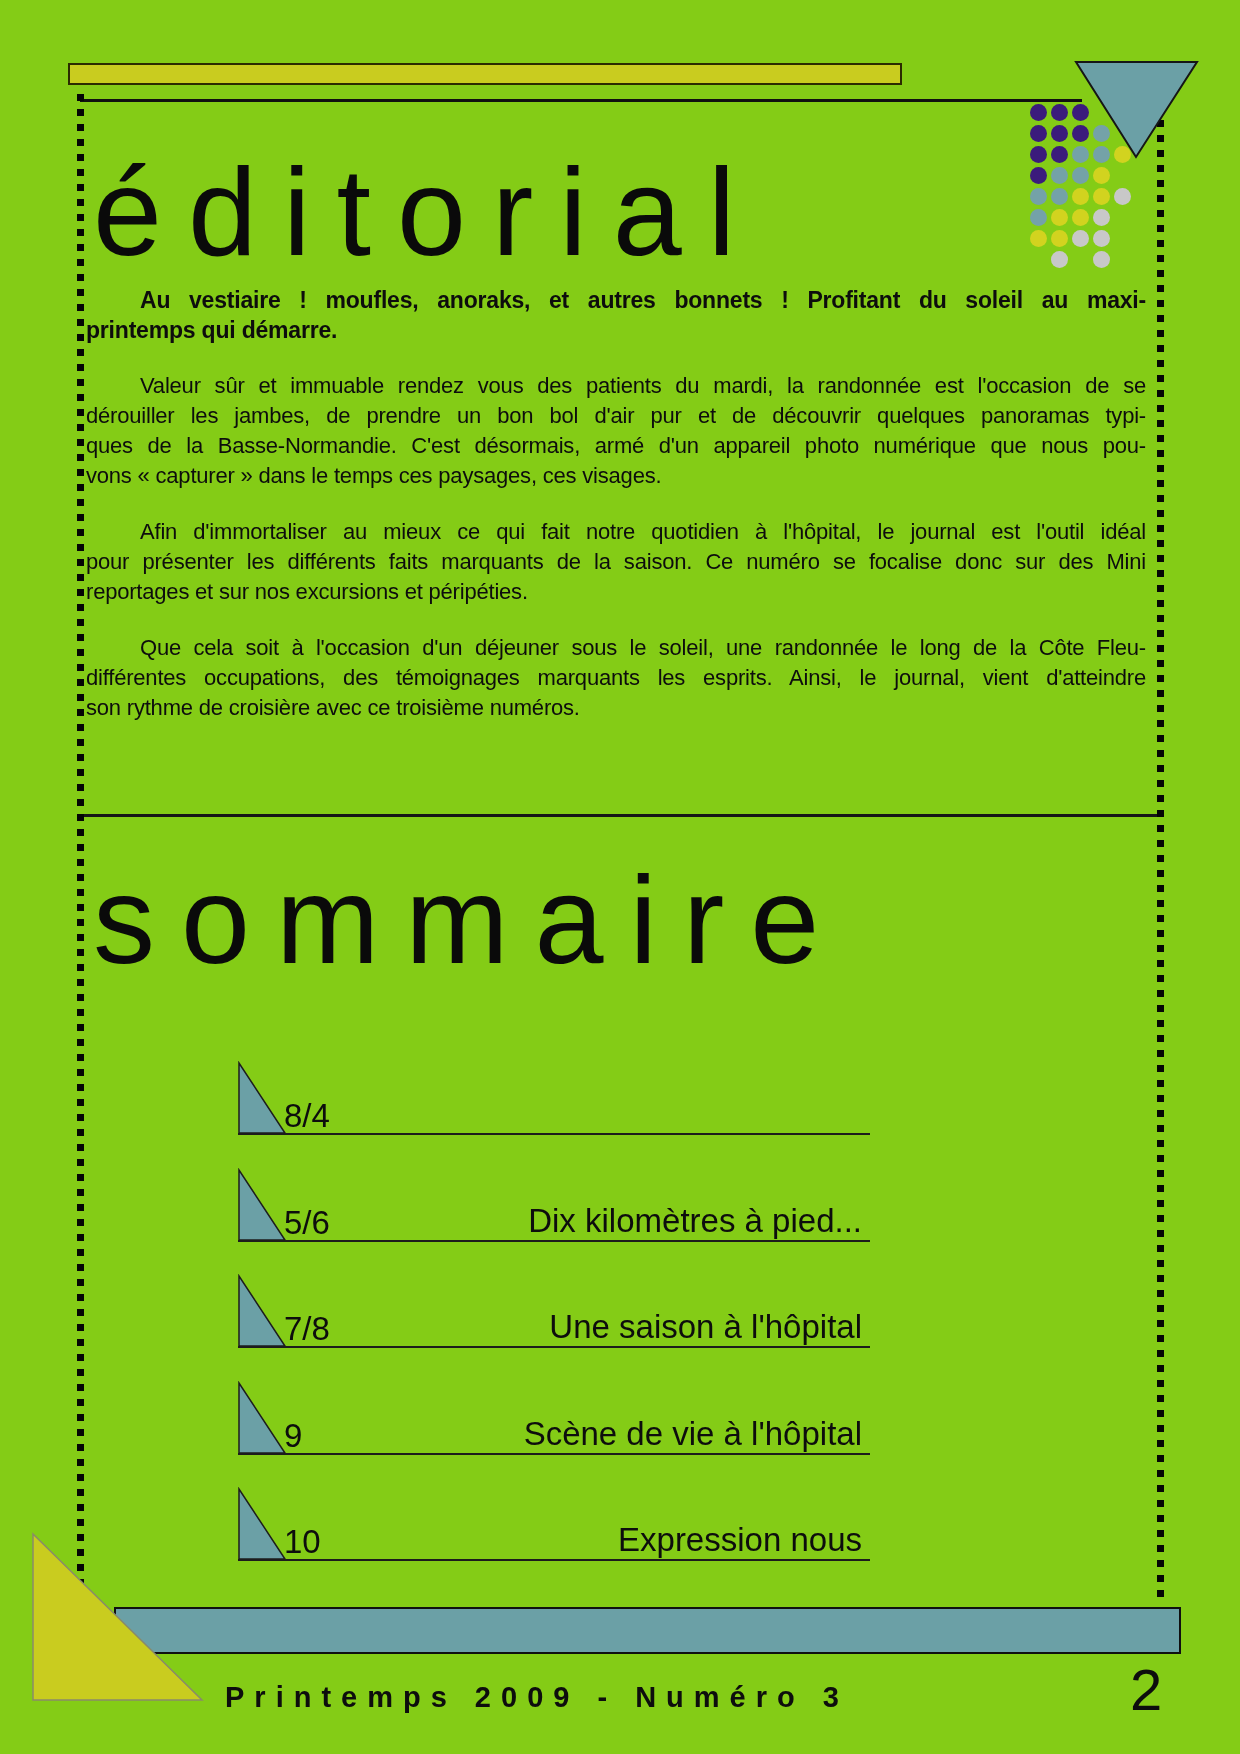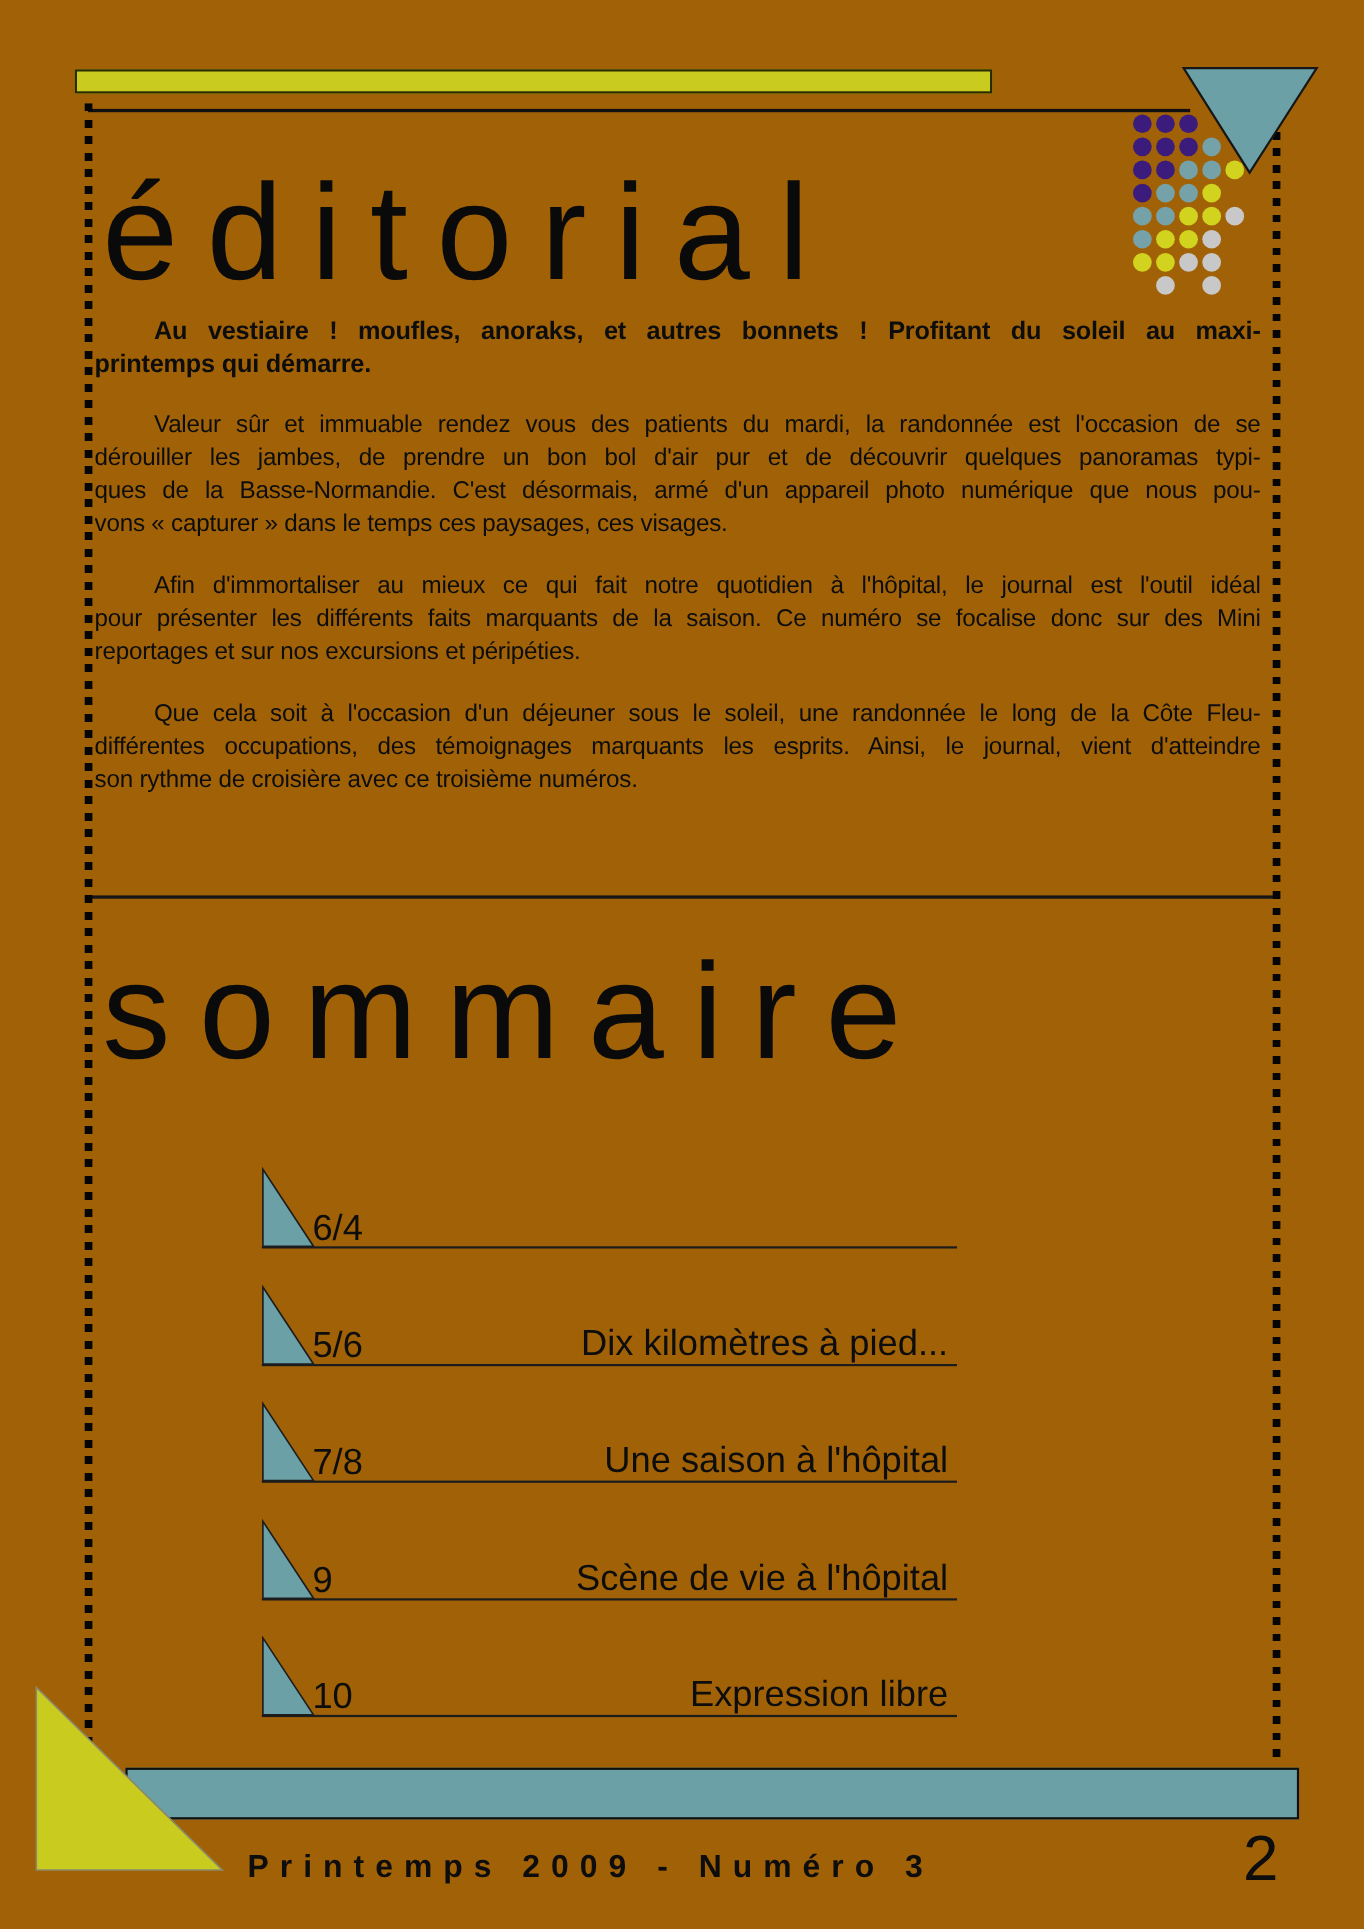--- a/index.html
+++ b/index.html
@@ -1,16 +1,16 @@
 <!DOCTYPE html>
 <html lang="fr"><head>
 <meta charset="utf-8">
 <style>
   html,body{margin:0;padding:0;background:#ffffff;}
-  .page{position:relative;width:1240px;height:1754px;background:#a16207;overflow:hidden;
+  .page{position:relative;width:1240px;height:1754px;background:#84cc16;overflow:hidden;
         font-family:"Liberation Sans",sans-serif;color:#0d0d0d;}
 
   
   .top-bar{position:absolute;left:68px;top:63px;width:830px;height:18px;
            background:#c9cc1f;border:2px solid #2b2b00;}
   .top-line{position:absolute;left:80px;top:99px;width:1002px;height:3px;background:#101010;}
   .border-v{position:absolute;width:7px;
             background:repeating-linear-gradient(to bottom,#050505 0 7px,transparent 7px 15px);}
   .border-v.left{left:77px;top:94px;height:1600px;z-index:1;}
   .border-v.right{left:1157px;top:120px;height:1484px;z-index:1;}
@@ -127,21 +127,21 @@
 
   <div class="separator"></div>
 
   <h1 class="title sommaire">sommaire</h1>
 
   <div id="toc">
       <div class="toc-row" style="top: 1059px;">
         <svg class="toc-tri" viewBox="0 0 49 73">
           <polygon points="1,2 1,72 47,72"></polygon>
         </svg>
-        <span class="toc-pages">6/4</span>
+        <span class="toc-pages">8/4</span>
       </div>
       <div class="toc-row" style="top: 1165.5px;">
         <svg class="toc-tri" viewBox="0 0 49 73">
           <polygon points="1,2 1,72 47,72"></polygon>
         </svg>
         <span class="toc-pages">5/6</span>
         <span class="toc-title">Dix kilomètres à pied...</span>
       </div>
       <div class="toc-row" style="top: 1272px;">
         <svg class="toc-tri" viewBox="0 0 49 73">
@@ -155,21 +155,21 @@
           <polygon points="1,2 1,72 47,72"></polygon>
         </svg>
         <span class="toc-pages">9</span>
         <span class="toc-title">Scène de vie à l'hôpital</span>
       </div>
       <div class="toc-row" style="top: 1485px;">
         <svg class="toc-tri" viewBox="0 0 49 73">
           <polygon points="1,2 1,72 47,72"></polygon>
         </svg>
         <span class="toc-pages">10</span>
-        <span class="toc-title">Expression libre</span>
+        <span class="toc-title">Expression nous</span>
       </div>
     </div>
 
   <div class="footer-bar"></div>
 
   <svg class="tri-bottom" viewBox="0 0 172 170">
     <polygon points="1,2 1,168 170,168"></polygon>
   </svg>
 
   <div class="footer-text">Printemps 2009 - Numéro 3</div>

